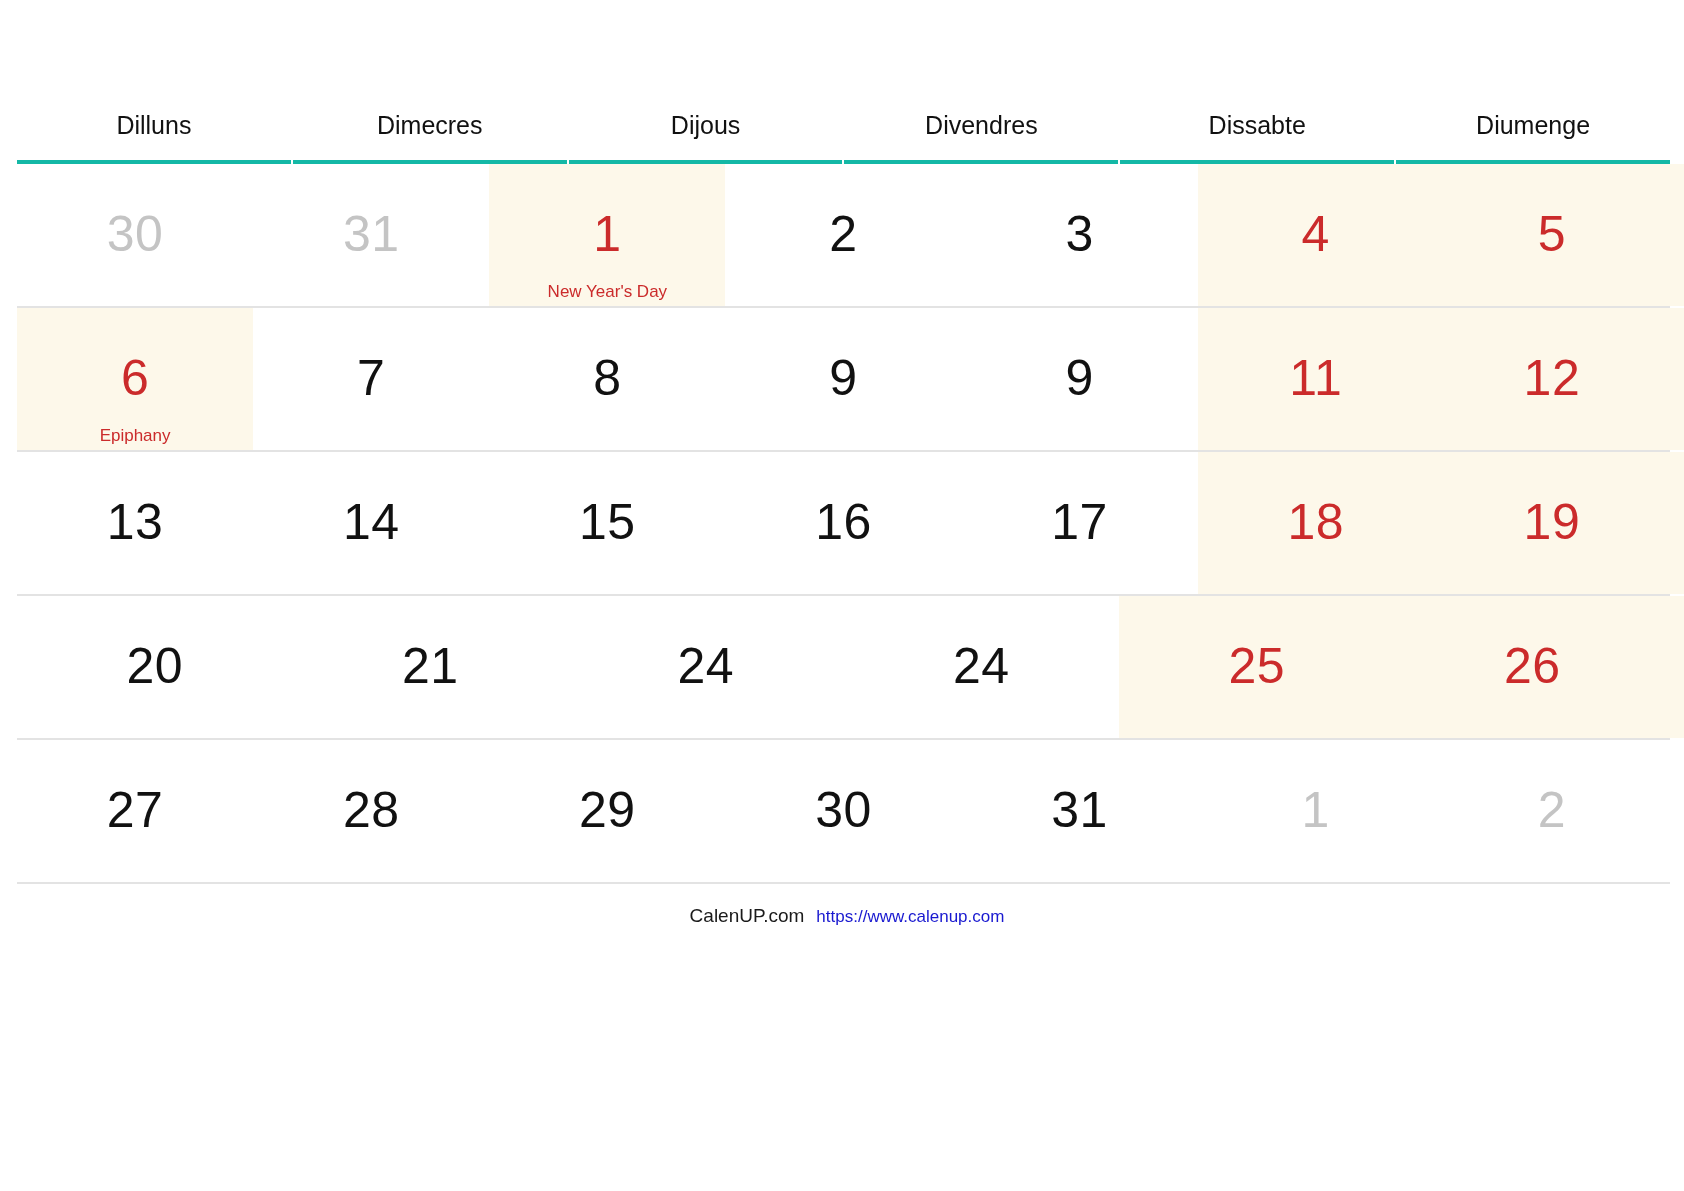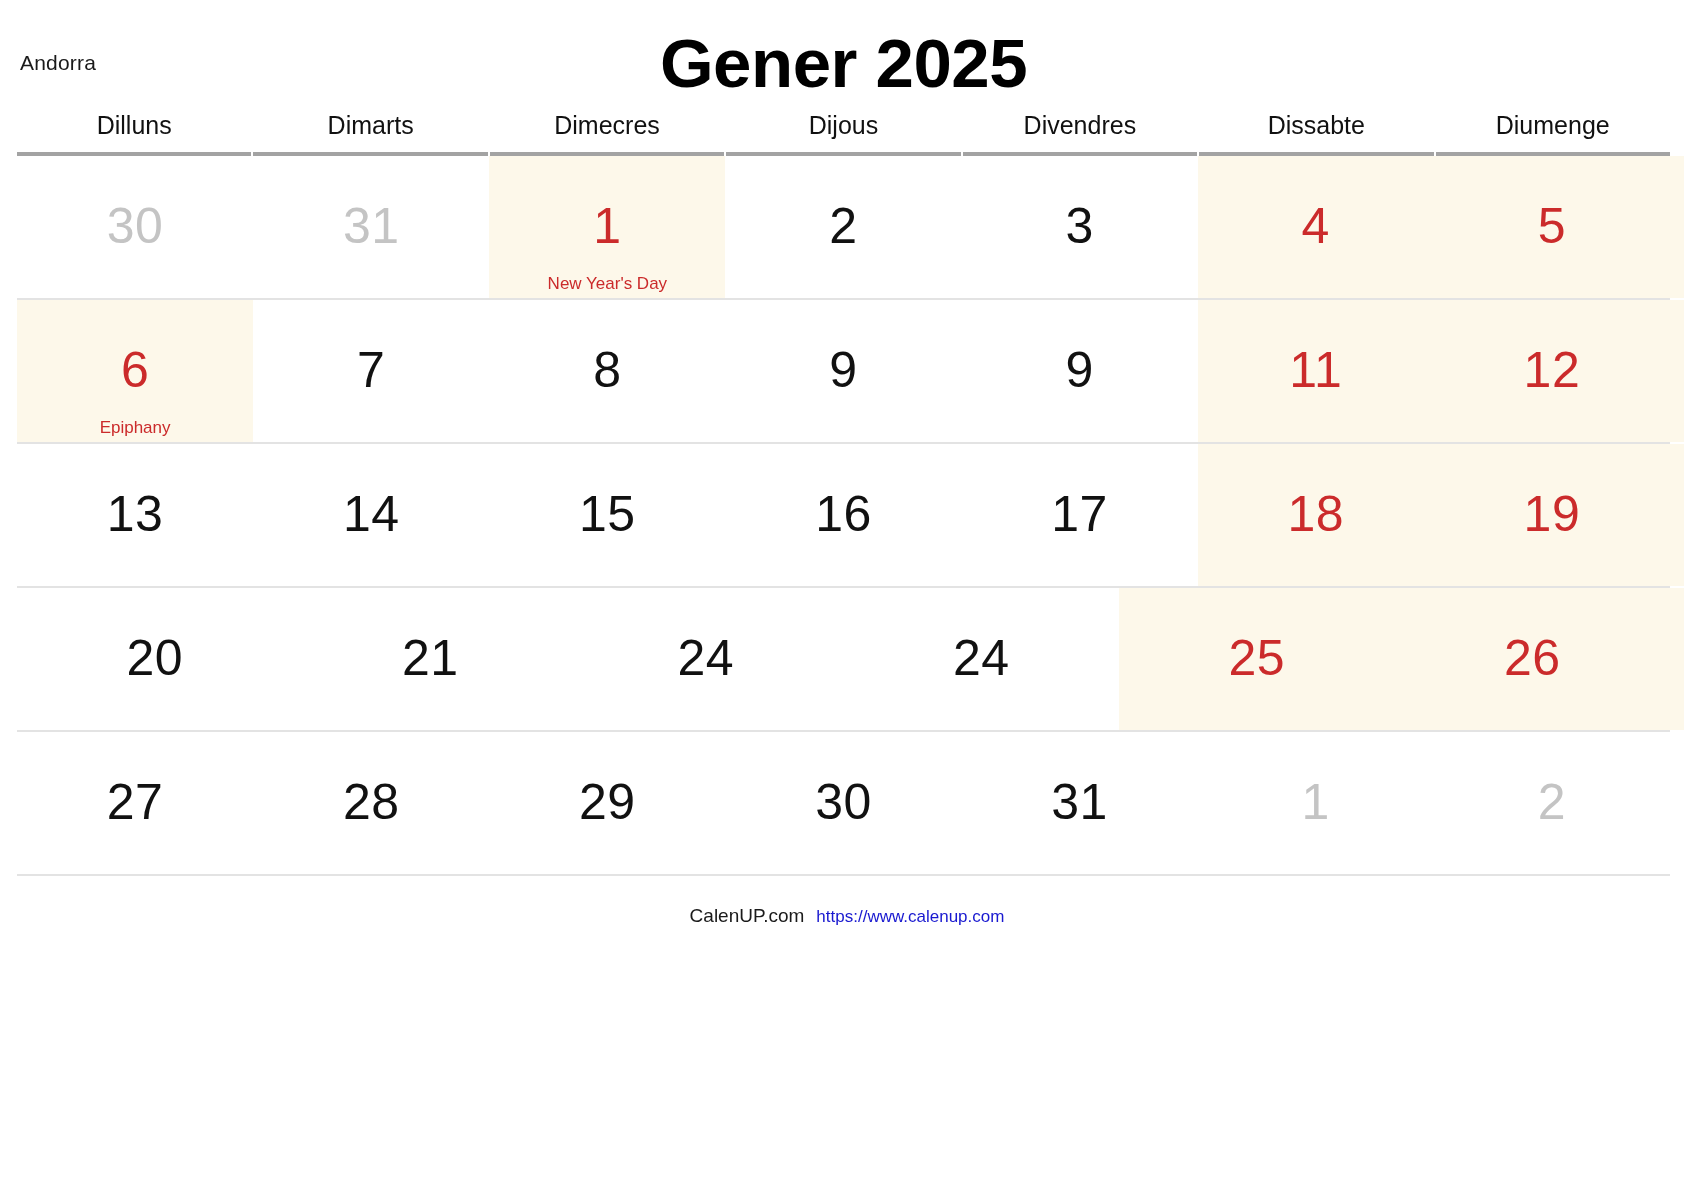--- a/index.html
+++ b/index.html
@@ -65,22 +65,22 @@
   .weekday-row {
     display: flex;
     width: 100%;
   }
   .weekday-cell {
     flex: 1 1 0;
     text-align: center;
     font-size: 25px;
     line-height: 30px;
     color: #111111;
-    padding-bottom: 12px;
-    border-bottom: 4px solid #a3a3a3;
+    padding-bottom: 20px;
+    border-bottom: 4px solid #14b8a6;
     margin-right: 2px;
   }
   .weekday-cell:last-child { margin-right: 0; }
 
   .week-row {
     display: flex;
     width: 100%;
     height: 144px;
     border-bottom: 2px solid #e3e3e3;
     box-sizing: border-box;
@@ -147,30 +147,25 @@
     line-height: 22px;
     color: #1919d0;
     margin-left: 12px;
   }
 </style>
 </head>
 <body>
 
 <div class="page">
 
-  <div class="top-bar">
-    <div class="country-label">Andorra</div>
-    <div class="month-title">Gener 2025</div>
-  </div>
 
   <div class="calendar">
 
     <div class="weekday-row">
       <div class="weekday-cell">Dilluns</div>
-      <div class="weekday-cell">Dimarts</div>
       <div class="weekday-cell">Dimecres</div>
       <div class="weekday-cell">Dijous</div>
       <div class="weekday-cell">Divendres</div>
       <div class="weekday-cell">Dissabte</div>
       <div class="weekday-cell">Diumenge</div>
     </div>
 
     <div id="weeks-container">
         <div class="week-row">
           <div class="day-cell">

